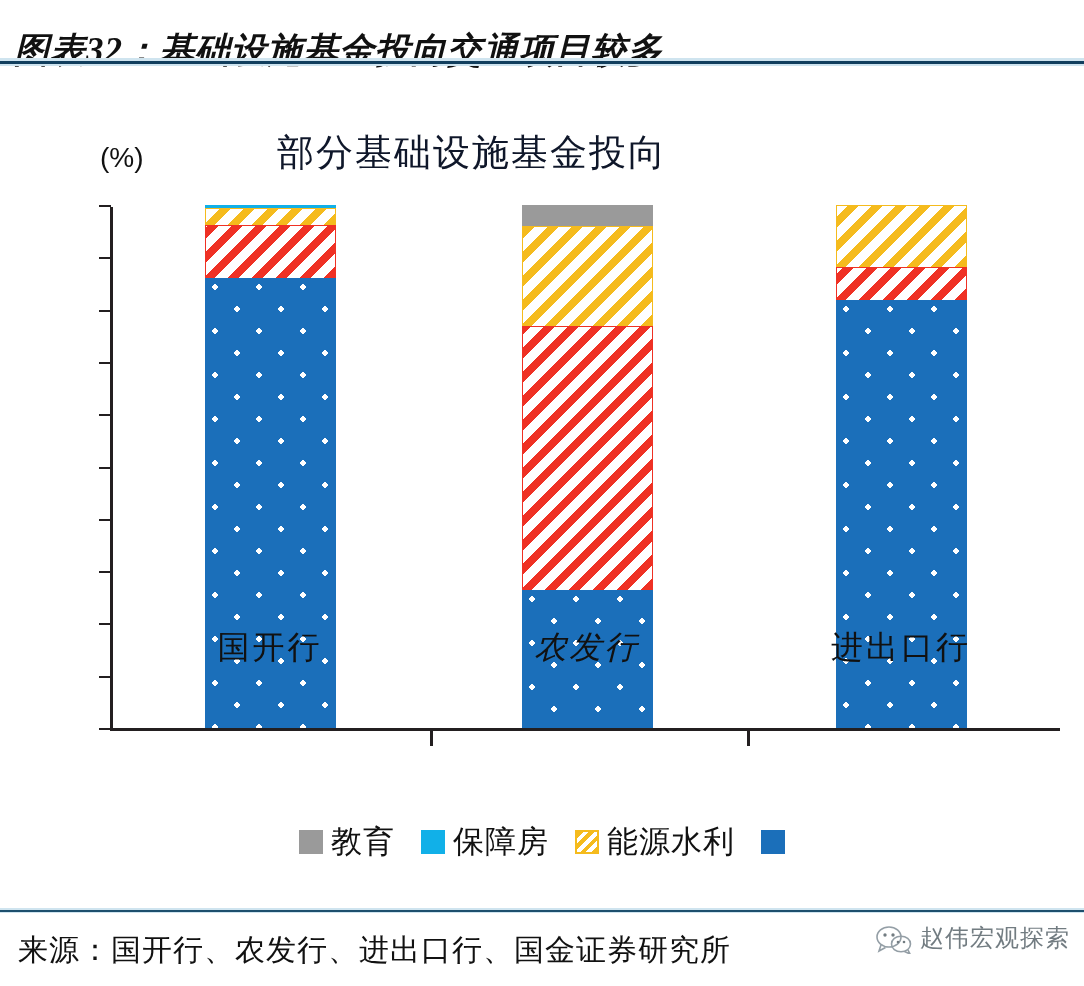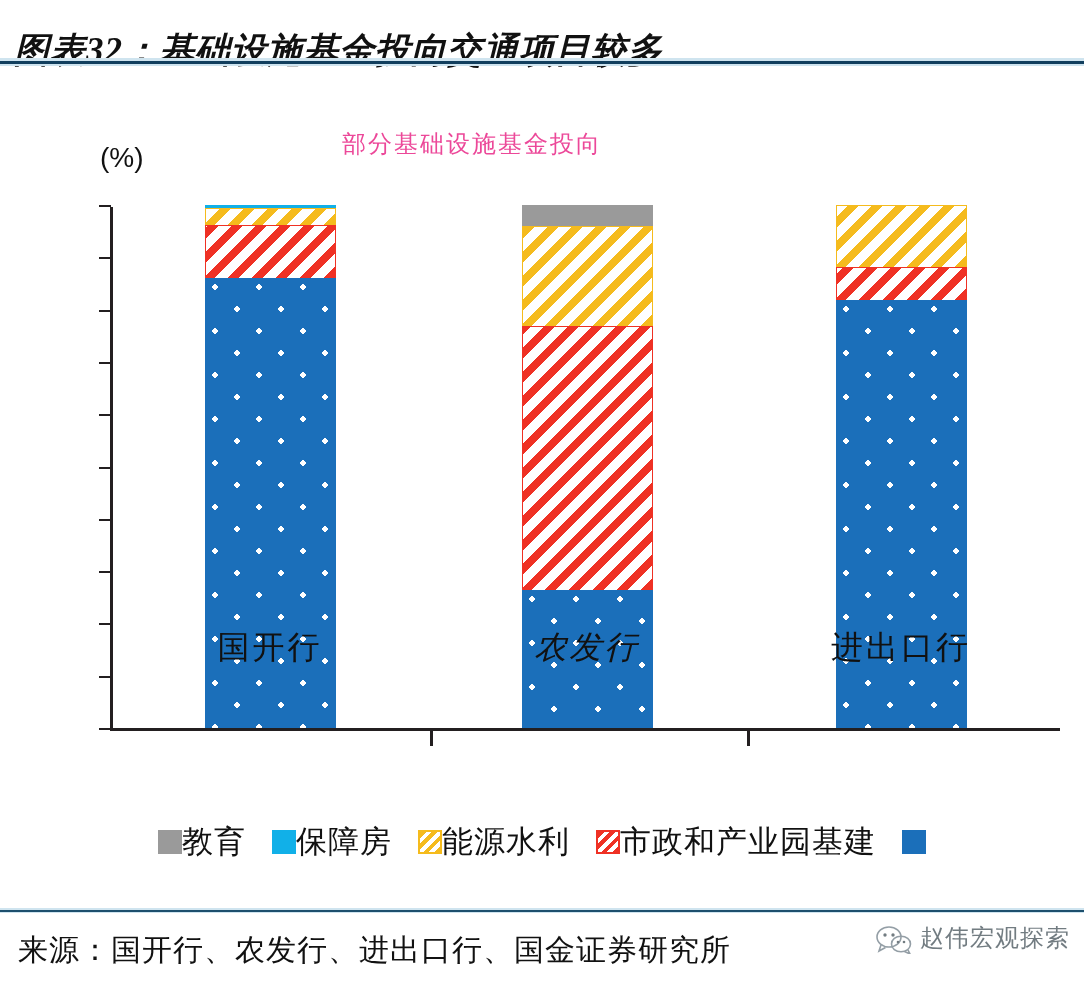--- a/index.html
+++ b/index.html
@@ -57,23 +57,23 @@
     position: absolute;
     left: 0; top: 66px;
     width: 1084px;
     height: 828px;
   }
   #chart-title {
     position: absolute;
     left: 0; top: 62px;
     width: 944px;
     text-align: center;
-    font-size: 24px;
-    font-family: "Liberation Serif", "DejaVu Serif", serif;
-    color: #ec4899;
+    font-size: 37px;
+    font-family: "Liberation Serif", "DejaVu Serif", serif;
+    color: #0f172a;
     letter-spacing: 2px;
   }
   #unit-label {
     position: absolute;
     left: 100px; top: 76px;
     font-size: 28px;
     color: #111111;
     font-family: "Liberation Sans", sans-serif;
   }
 
@@ -176,21 +176,21 @@
     left: 0; top: 755px;
     width: 1084px;
     display: flex;
     justify-content: center;
     align-items: center;
     gap: 26px;
   }
   .legend-item {
     display: flex;
     align-items: center;
-    gap: 0;
+    gap: 8px;
     white-space: nowrap;
   }
   .legend-swatch {
     width: 24px; height: 24px;
     box-sizing: border-box;
     flex: 0 0 auto;
   }
   .legend-text {
     font-size: 31px;
     letter-spacing: 1px;
@@ -320,24 +320,20 @@
       </div>
       <div class="legend-item">
         <span class="legend-swatch sw-housing"></span>
         <span class="legend-text">保障房</span>
       </div>
       <div class="legend-item">
         <span class="legend-swatch sw-energy"></span>
         <span class="legend-text">能源水利</span>
       </div>
       <div class="legend-item">
-        <span class="legend-swatch sw-municipal"></span>
-        <span class="legend-text">市政和产业园基建</span>
-      </div>
-      <div class="legend-item">
         <span class="legend-swatch sw-transport"></span>
       </div>
     </div>
 </div>
 
 <div id="footer-rule-outer"></div>
 <div id="footer-rule-inner"></div>
 <div id="source">来源：国开行、农发行、进出口行、国金证券研究所</div>
 <div id="watermark">
   <svg width="36" height="28" viewBox="0 0 36 28">

